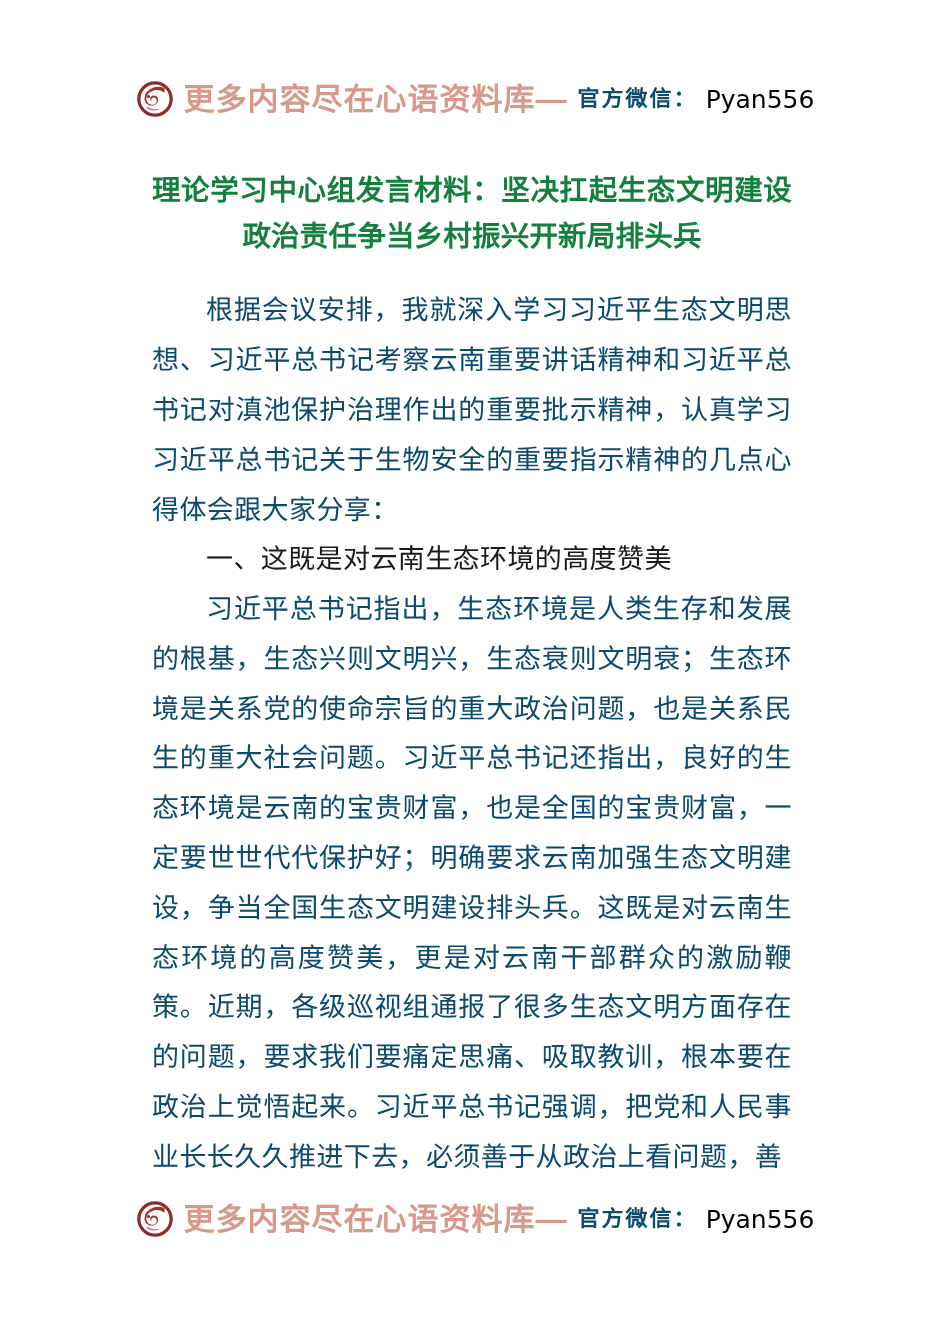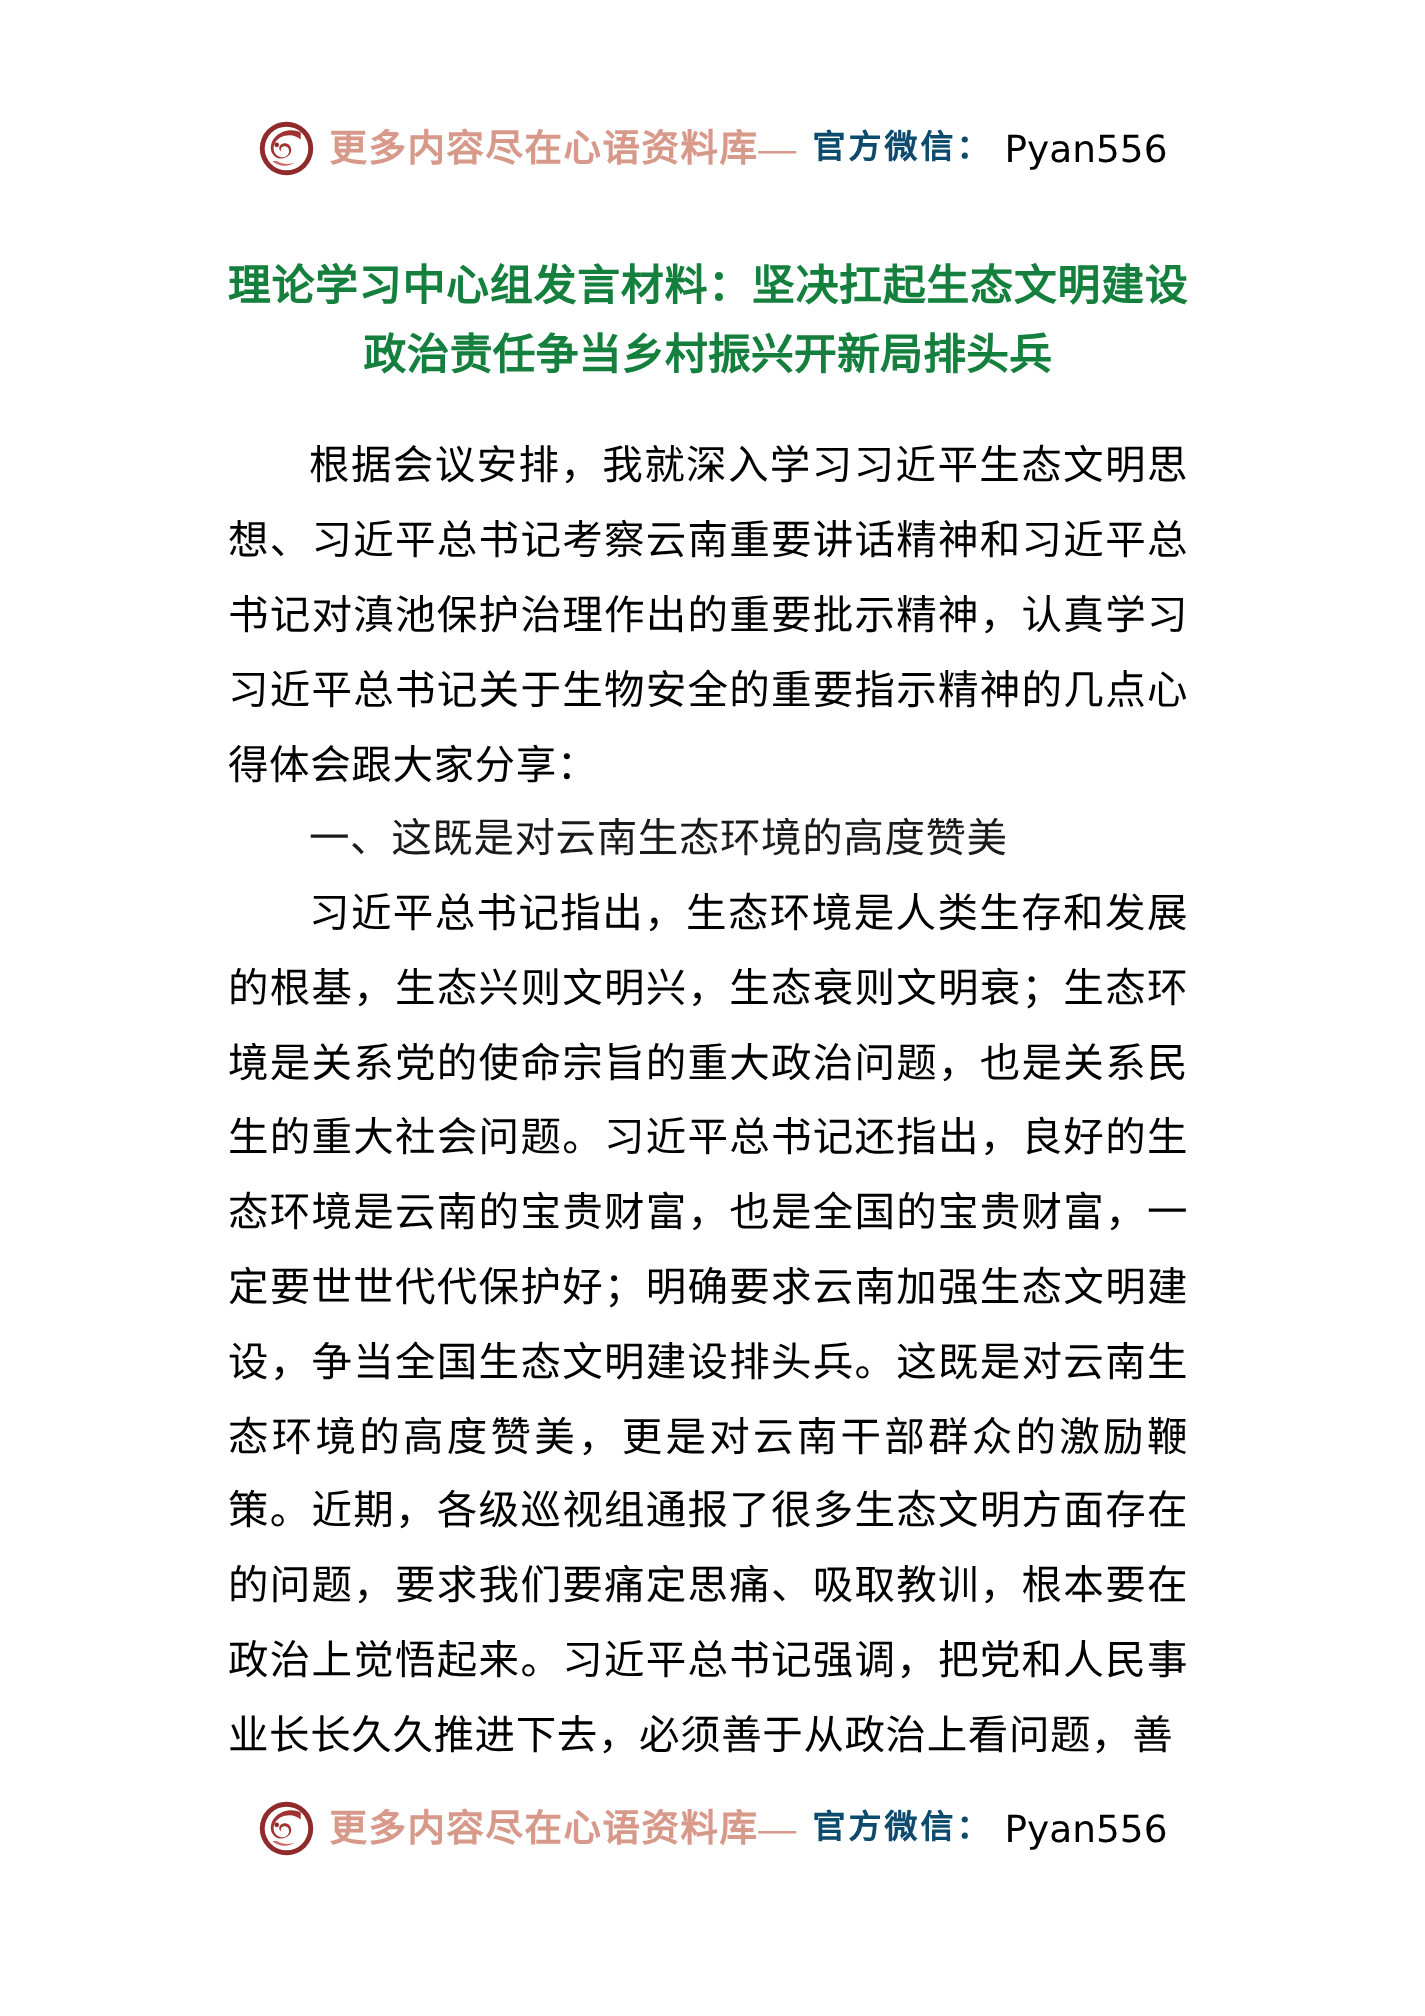--- a/index.html
+++ b/index.html
@@ -43,22 +43,22 @@
     top: 1200px;
     left: 0;
   }
   .wm-logo {
     width: 38px;
     height: 38px;
     flex: 0 0 auto;
     display: block;
   }
   .wm-cn {
-    font-family: Liberation Serif, serif;
-    font-size: 25px;
+    font-family: Liberation Sans, sans-serif;
+    font-size: 31px;
     font-weight: 700;
     letter-spacing: 1px;
     color: #d79a8a;
     white-space: nowrap;
     line-height: 1;
   }
   .wm-wechat {
     font-family: "DejaVu Sans", sans-serif;
     font-size: 22px;
     font-weight: 700;
@@ -106,21 +106,21 @@
   }
 
   .para {
     font-size: 27px;
     line-height: 49.8px;
     text-align: justify;
     text-align-last: left;
     text-indent: 2em;
     letter-spacing: 0.4px;
     margin: 0;
-    color: #000000;
+    color: #0c4a6e;
     word-break: break-all;
   }
 
   .section-head {
     font-size: 27px;
     line-height: 49.8px;
     text-indent: 2em;
     letter-spacing: 0.4px;
     margin: 0;
     color: #1a1a1a;

